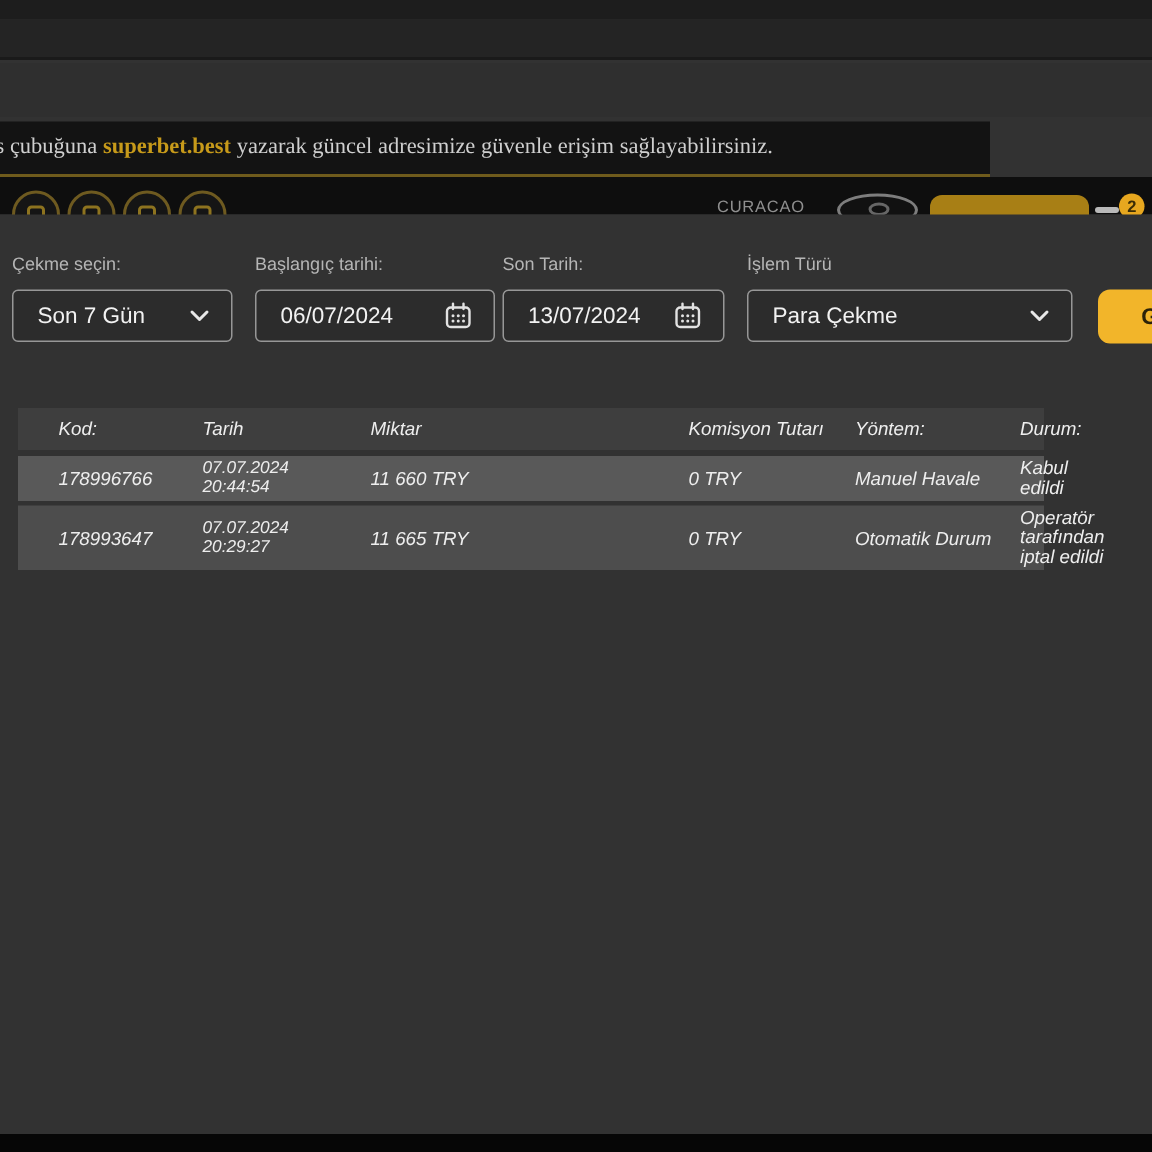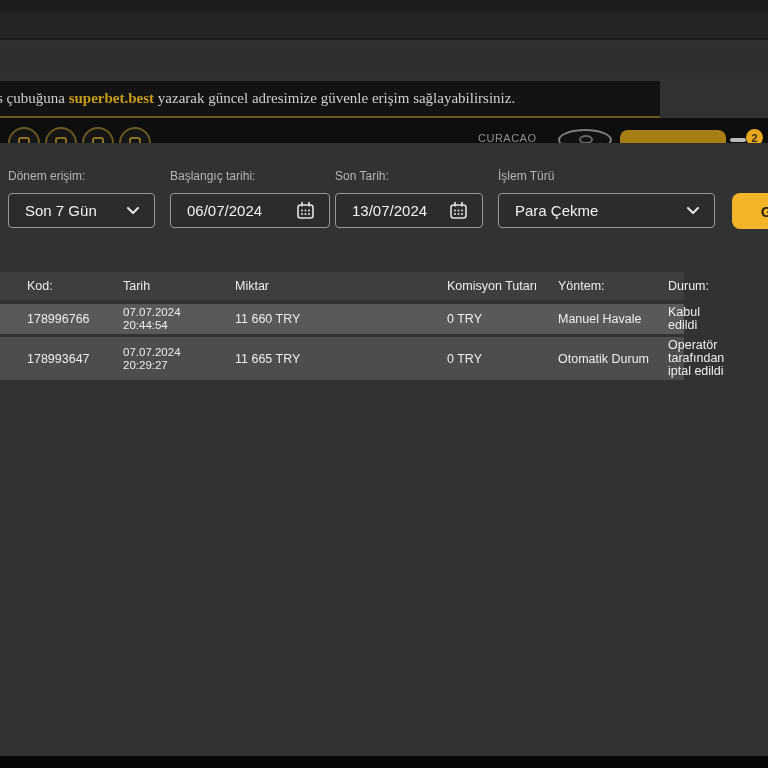--- a/index.html
+++ b/index.html
@@ -44,21 +44,21 @@
              background:rgba(0,0,0,0.10); display:flex; align-items:center; color:#f2f2f2;
              font-size:15px; padding:0 14px 0 16px; cursor:pointer; }
   .control .val { flex:1; }
   .control svg { flex:none; }
 
   .go-btn { position:absolute; left:732px; top:50px; width:106px; height:36px; background:#f2b52a;
             border:none; border-radius:8px; font-size:15px; font-weight:bold; color:#2b2209;
             font-family:"Liberation Sans",sans-serif; cursor:pointer; }
 
   
-  .tbl { position:absolute; left:0; top:129px; width:684px; }
+  .tbl { position:absolute; left:12px; top:129px; width:684px;font-style:italic; }
   .trow { display:grid; grid-template-columns:96px 112px 212px 111px 110px 1fr;
           padding-left:27px; align-items:center; }
   .thead { background:#3e3e3e; height:28px; font-size:13px; color:#efefef; margin-bottom:4px; }
   .r1 { background:#595959; min-height:30px; margin-bottom:3px; }
   .r2 { background:#4d4d4d; min-height:42px; }
   .cell { font-size:12.5px; color:#eeeeee; padding:2px 6px 2px 0; }
   .cell.pre { white-space:pre-line; font-size:11.5px; line-height:13px; }
   .cell.wrap { line-height:13px; }
 
   .bottom-bar { position:absolute; left:0; top:756px; width:768px; height:12px; background:#060606; }
@@ -93,21 +93,21 @@
     <div class="eye-logo">
         <div class="pupil"></div>
       </div>
     <button class="hdr-cta"></button>
     <div class="hdr-partial"></div>
     <div class="badge">2</div>
   </div>
 
   <div class="panel">
 
-    <div class="f-label" style="left:8px">Dönem erişim:</div>
+    <div class="f-label" style="left:8px">Çekme seçin:</div>
     <div class="f-label" style="left:170px">Başlangıç tarihi:</div>
     <div class="f-label" style="left:335px">Son Tarih:</div>
     <div class="f-label" style="left:498px">İşlem Türü</div>
 
     <div class="control" style="left:8px; width:147px">
       <span class="val">Son 7 Gün</span>
       <svg width="14" height="9" viewBox="0 0 14 9">
           <polyline points="2,2 7,7 12,2" fill="none" stroke="#e8e8e8" stroke-width="2" stroke-linecap="round" stroke-linejoin="round"></polyline>
         </svg>
     </div>

